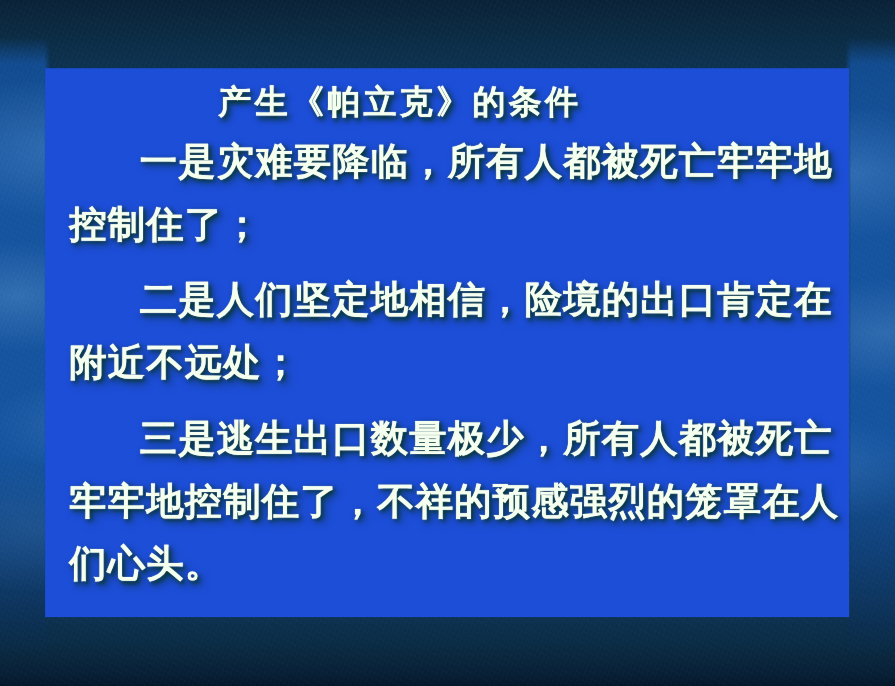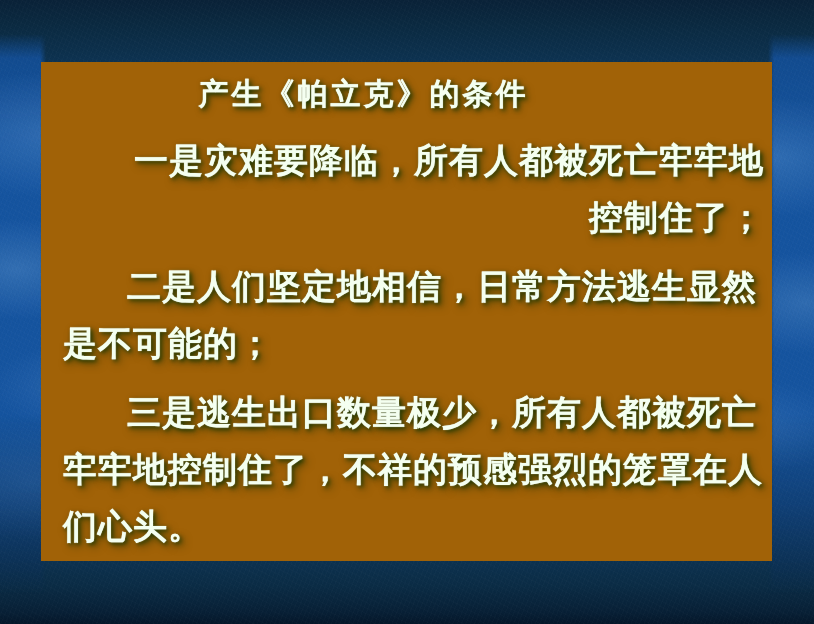--- a/index.html
+++ b/index.html
@@ -68,21 +68,21 @@
       repeating-linear-gradient(72deg, rgba(0,0,0,0.05) 0 1px, rgba(0,0,0,0) 1px 3px);
   }
 
   
   #panel {
     position: absolute;
     left: 41px;
     top: 62px;
     width: 731px;
     height: 499px;
-    background: #a16207;
+    background: #1d4ed8;
     box-sizing: border-box;
     padding: 0;
   }
 
   .slide-title {
     margin: 0;
     padding-top: 12px;
     text-align: center;
     padding-right: 86px;
     color: #f4fff0;
@@ -108,37 +108,37 @@
     font-weight: bold;
     line-height: 57px;
     letter-spacing: 1px;
     text-indent: 64px;
     text-shadow:
        0 0 1px rgba(255,255,255,0.85),
        2px 2px 4px rgba(0,48,0,0.78),
        4px 4px 8px rgba(0,40,0,0.50);
     word-break: break-all;
   }
-  .para.p1 { margin-top: 17px; text-align: right; }
+  .para.p1 { margin-top: 4px; }
   .para.p2 { margin-top: 12px; }
   .para.p3 { margin-top: 12px; }
 </style>
 </head>
 <body>
 
 <div id="slide">
 
   <div class="bg-base"></div>
   <div class="bg-marble"></div>
   <div class="bg-noise"></div>
 
   <div id="panel">
 
     <h1 class="slide-title">产生《帕立克》的条件</h1>
 
     <div class="body-block">
       <p class="para p1">一是灾难要降临，所有人都被死亡牢牢地控制住了；</p>
-      <p class="para p2">二是人们坚定地相信，日常方法逃生显然是不可能的；</p>
+      <p class="para p2">二是人们坚定地相信，险境的出口肯定在附近不远处；</p>
       <p class="para p3">三是逃生出口数量极少，所有人都被死亡牢牢地控制住了，不祥的预感强烈的笼罩在人们心头。</p>
     </div>
 
   </div>
 </div>
 
 </body></html>

